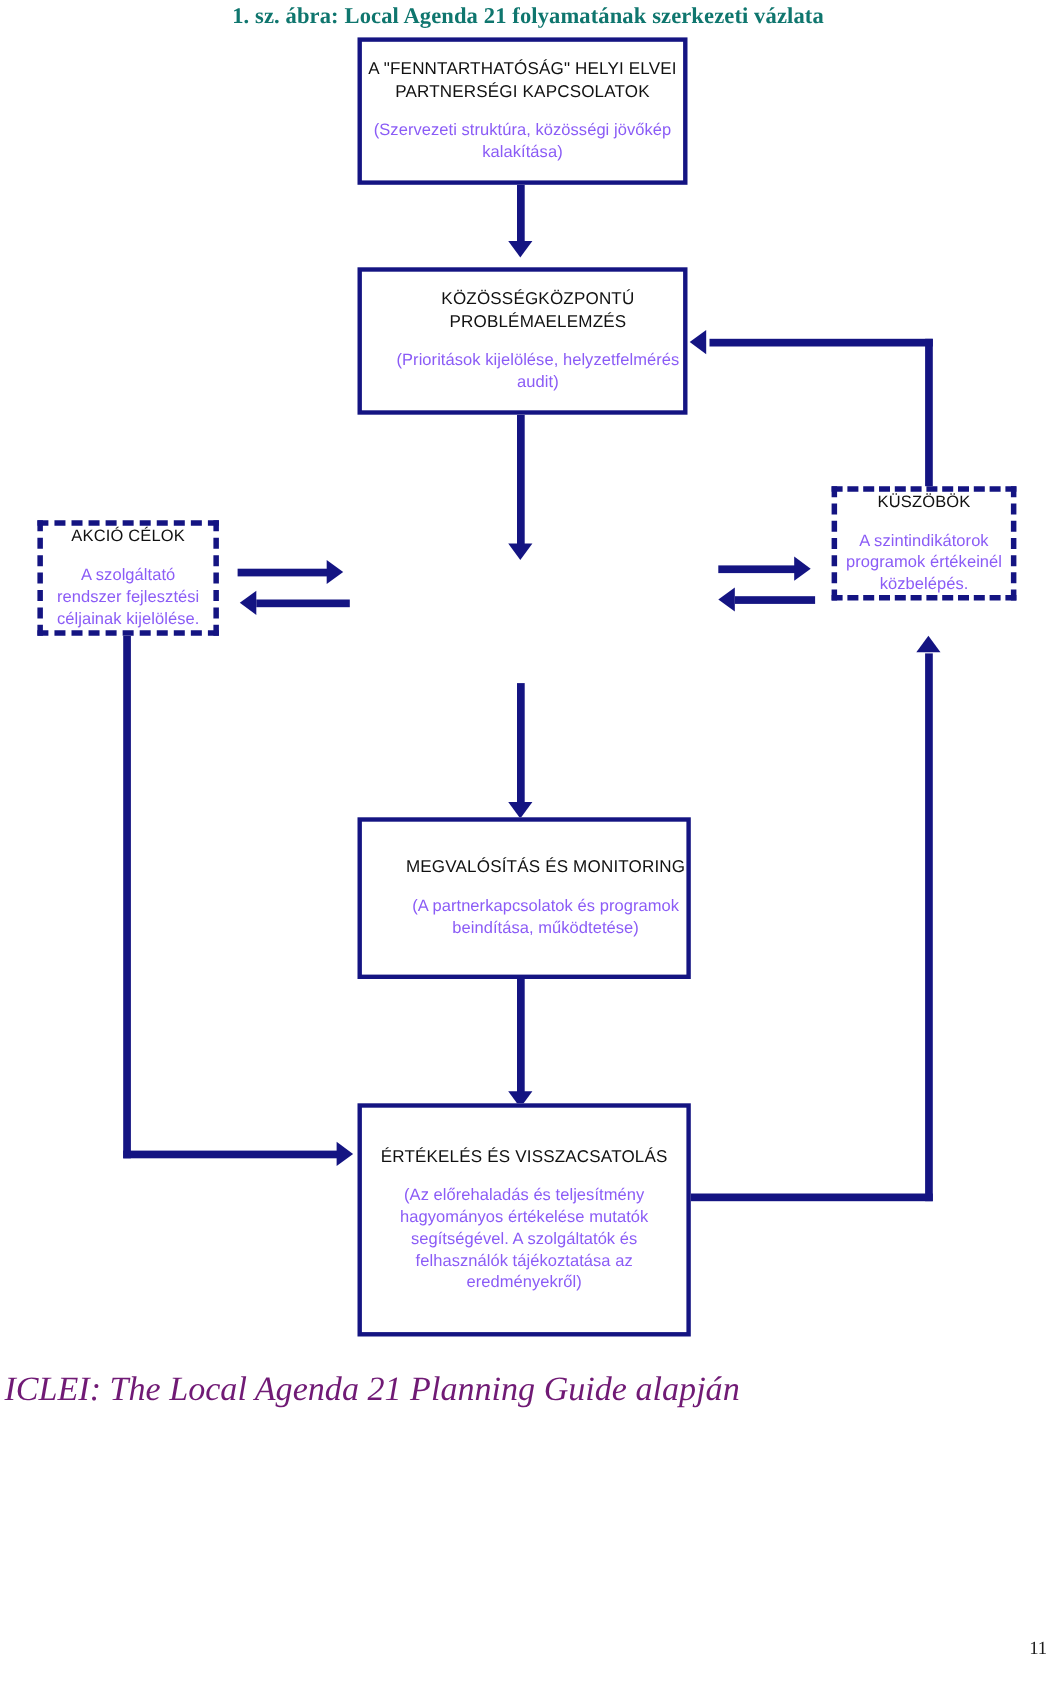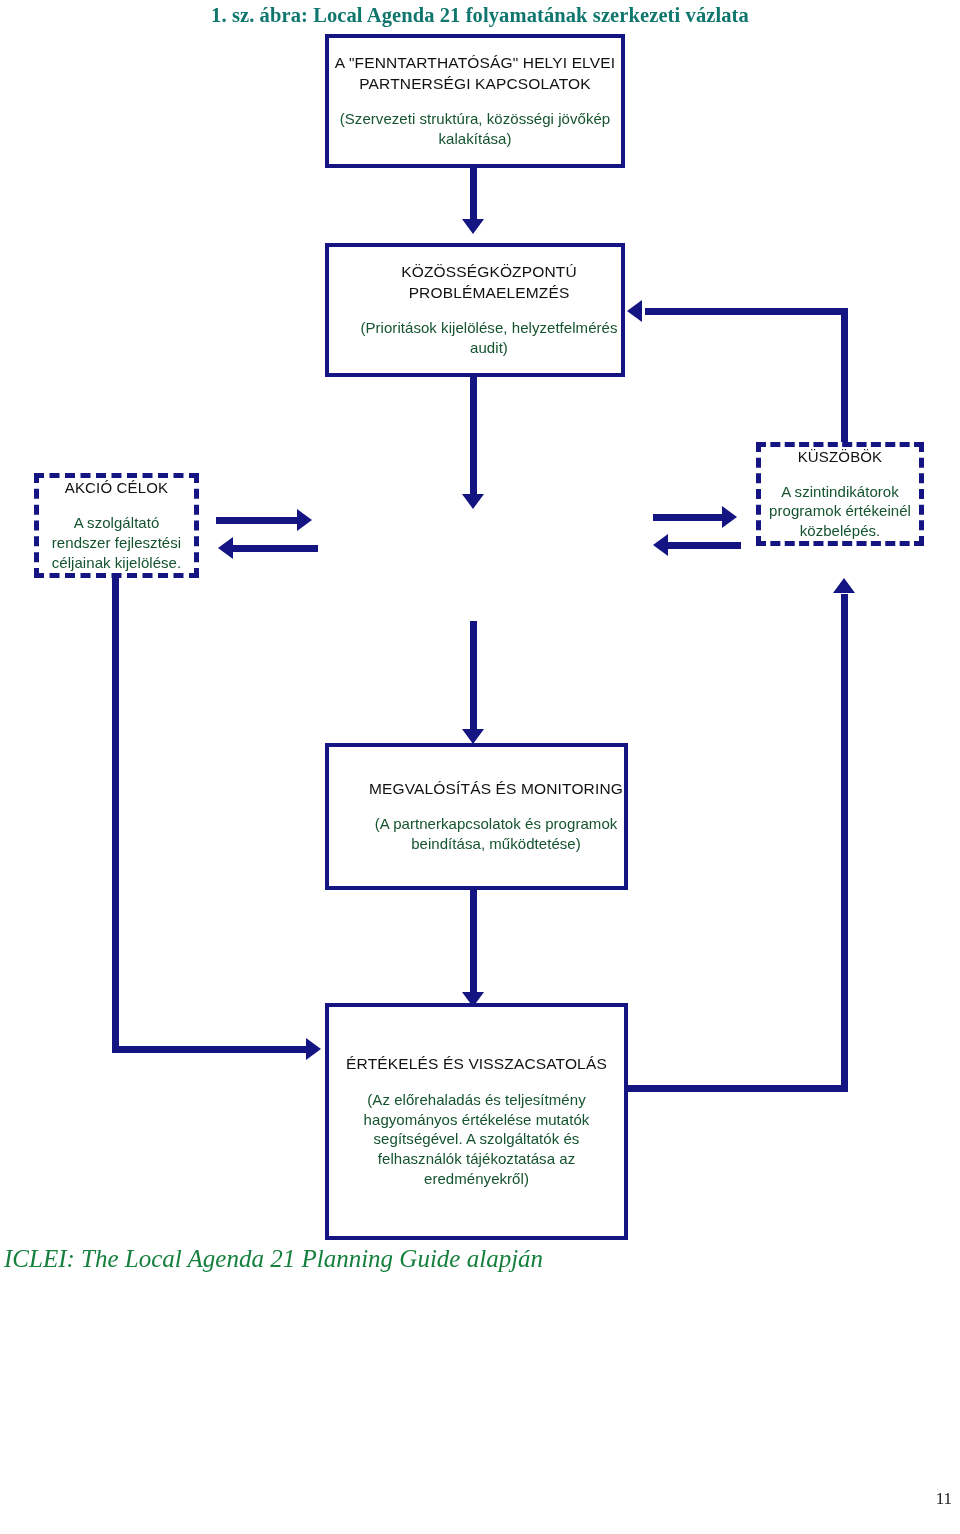--- a/index.html
+++ b/index.html
@@ -32,22 +32,22 @@
     letter-spacing: 0.1px;
     color: #0f766e;
     white-space: nowrap;
   }
   .source-note {
     position: absolute;
     left: 4px;
     top: 1245px;
     font-family: "Liberation Serif", serif;
     font-style: italic;
-    font-size: 25px;
-    color: #15803d;
+    font-size: 31px;
+    color: #701a75;
     white-space: nowrap;
   }
   .page-number {
     position: absolute;
     right: 8px;
     top: 1489px;
     font-family: "Liberation Serif", serif;
     font-size: 17px;
     color: #1a1a1a;
     margin-left: 20px;
@@ -73,21 +73,21 @@
   }
   .node .heading {
     font-size: 15.5px;
     line-height: 1.32;
     color: #111111;
     letter-spacing: 0.15px;
   }
   .node .detail {
     font-size: 15px;
     line-height: 1.32;
-    color: #14532d;
+    color: #8b5cf6;
     letter-spacing: 0.05px;
   }
   .node .gap {
     height: 15px;
   }
   .node.dashed .heading { font-size: 15px; }
   .node.dashed .detail  { font-size: 15px; }
 
   
   .seg {
@@ -198,21 +198,21 @@
     <div class="detail">közbelépés.</div>
   </div>
 
   <div class="node solid" style="left:325px; top:743px; width:303px; height:147px;padding-left:39px;">
     <div class="heading">MEGVALÓSÍTÁS ÉS MONITORING</div>
     <div class="gap"></div>
     <div class="detail">(A partnerkapcsolatok és programok</div>
     <div class="detail">beindítása, működtetése)</div>
   </div>
 
-  <div class="node solid" style="left:325px; top:1003px; width:303px; height:237px;">
+  <div class="node solid" style="left:325px; top:1003px; width:303px; height:212px;">
     <div class="heading">ÉRTÉKELÉS ÉS VISSZACSATOLÁS</div>
     <div class="gap"></div>
     <div class="detail">(Az előrehaladás és teljesítmény</div>
     <div class="detail">hagyományos értékelése mutatók</div>
     <div class="detail">segítségével. A szolgáltatók és</div>
     <div class="detail">felhasználók tájékoztatása az</div>
     <div class="detail">eredményekről)</div>
   </div>
 
   <div class="source-note">ICLEI: The Local Agenda 21 Planning Guide alapján</div>

